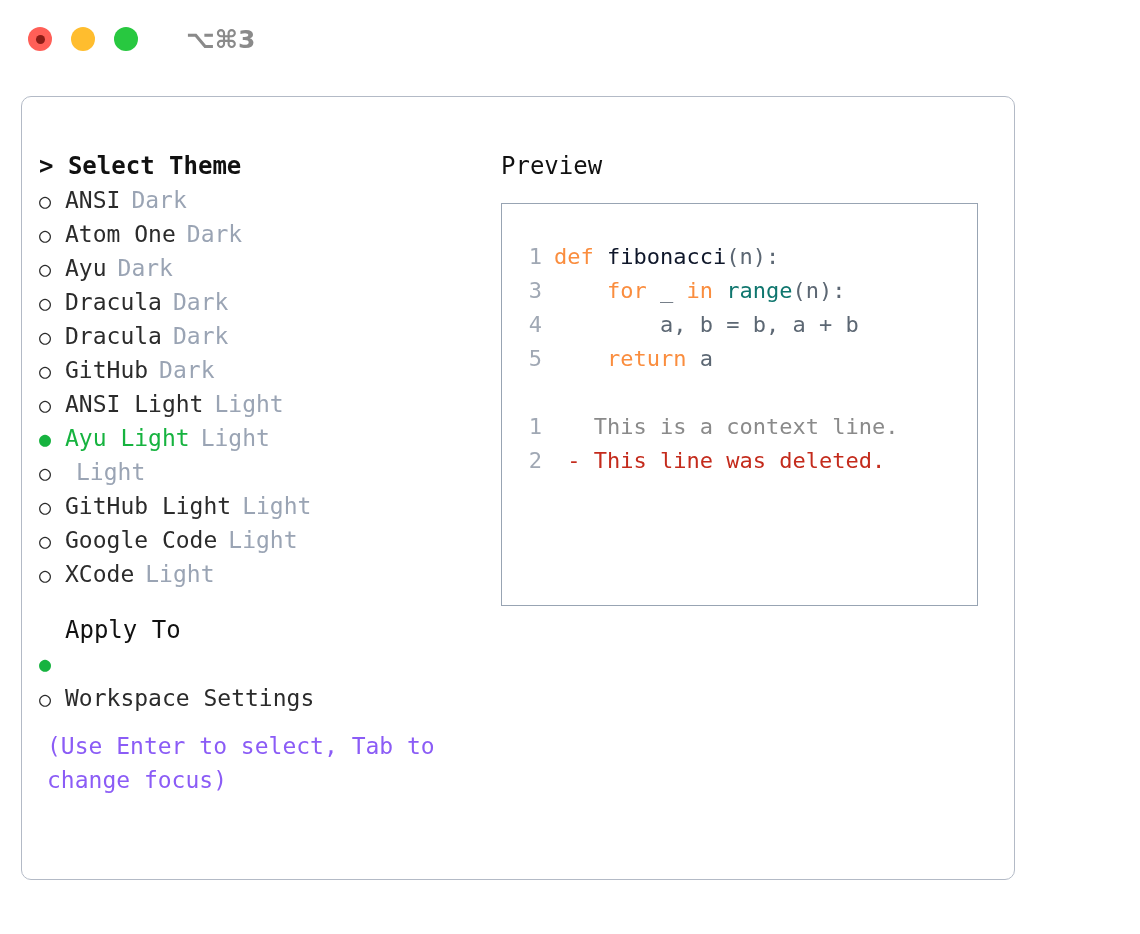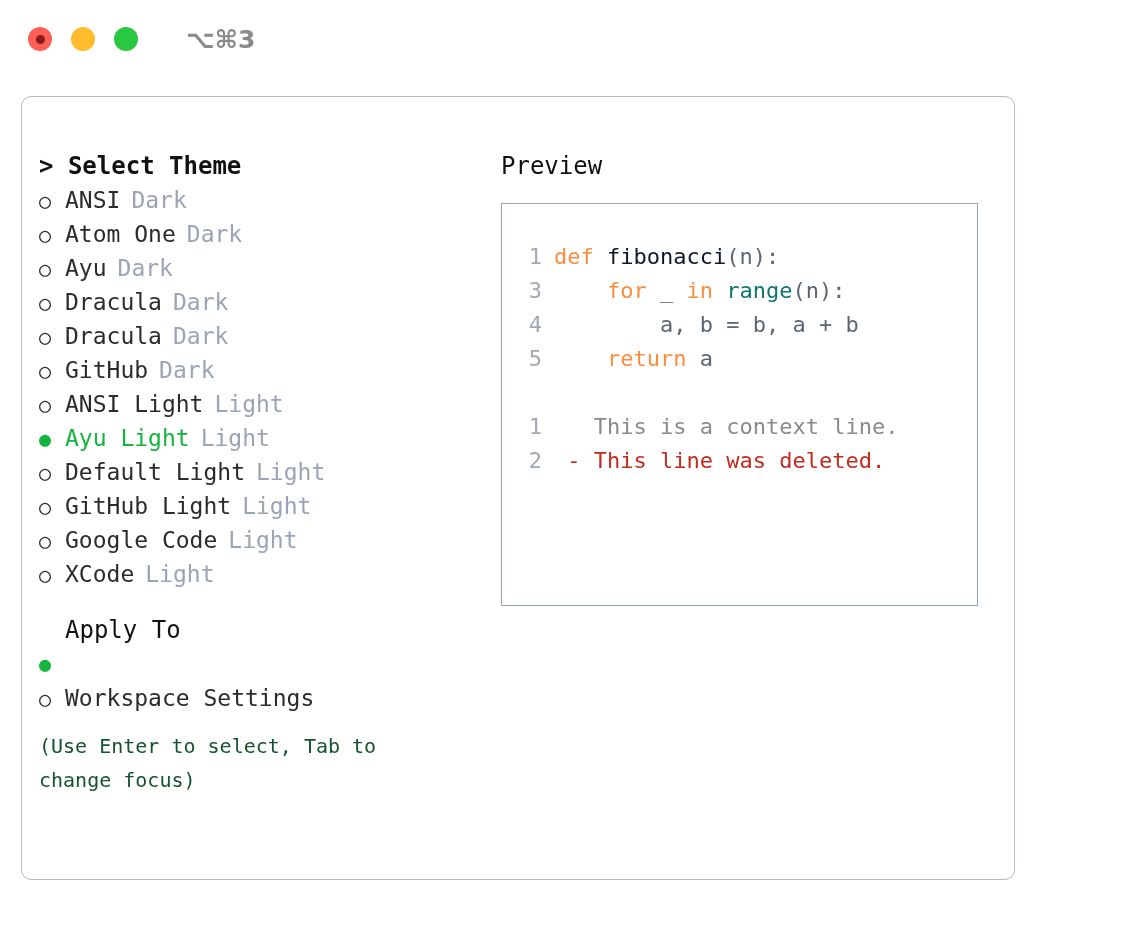--- a/index.html
+++ b/index.html
@@ -137,25 +137,26 @@
   .opt-label { color: #2b2b2b; }
   .opt-badge {
     color: #9aa4b4;
     margin-left: 11px;
   }
 
   .spacer-sm { height: 22px; }
   .spacer-xs { height: 14px; }
 
   .hint {
-    font-size: 20px;
-    line-height: 34px;
-    color: #14532d;
+    font-size: 23px;
+    line-height: 34px;
+    color: #8b5cf6;
     width: 400px;
     white-space: normal;
+    margin-left: 8px;
   }
 
   
   .preview-title {
     font-size: 24px;
     line-height: 34px;
     color: #111111;
     white-space: pre;
     margin-bottom: 20px;
   }
@@ -214,21 +215,21 @@
 
         <div class="opt-list" id="theme-list">
             <div class="opt"><span class="bullet">○</span><span class="opt-label">ANSI</span><span class="opt-badge">Dark</span></div>
             <div class="opt"><span class="bullet">○</span><span class="opt-label">Atom One</span><span class="opt-badge">Dark</span></div>
             <div class="opt"><span class="bullet">○</span><span class="opt-label">Ayu</span><span class="opt-badge">Dark</span></div>
             <div class="opt"><span class="bullet">○</span><span class="opt-label">Dracula</span><span class="opt-badge">Dark</span></div>
             <div class="opt"><span class="bullet">○</span><span class="opt-label">Dracula</span><span class="opt-badge">Dark</span></div>
             <div class="opt"><span class="bullet">○</span><span class="opt-label">GitHub</span><span class="opt-badge">Dark</span></div>
             <div class="opt"><span class="bullet">○</span><span class="opt-label">ANSI Light</span><span class="opt-badge">Light</span></div>
             <div class="opt selected"><span class="bullet">●</span><span class="opt-label">Ayu Light</span><span class="opt-badge">Light</span></div>
-            <div class="opt"><span class="bullet">○</span><span class="opt-label">Default Light</span><span class="opt-badge">Light</span></div>
+            <div class="opt"><span class="bullet">○</span><span class="opt-badge">Light</span></div>
             <div class="opt"><span class="bullet">○</span><span class="opt-label">GitHub Light</span><span class="opt-badge">Light</span></div>
             <div class="opt"><span class="bullet">○</span><span class="opt-label">Google Code</span><span class="opt-badge">Light</span></div>
             <div class="opt"><span class="bullet">○</span><span class="opt-label">XCode</span><span class="opt-badge">Light</span></div>
           </div>
 
         <div class="spacer-sm"></div>
 
         <div class="section-head inactive" style="padding-left:26px;">Apply To</div>
 
         <div class="opt-list" id="apply-list">

